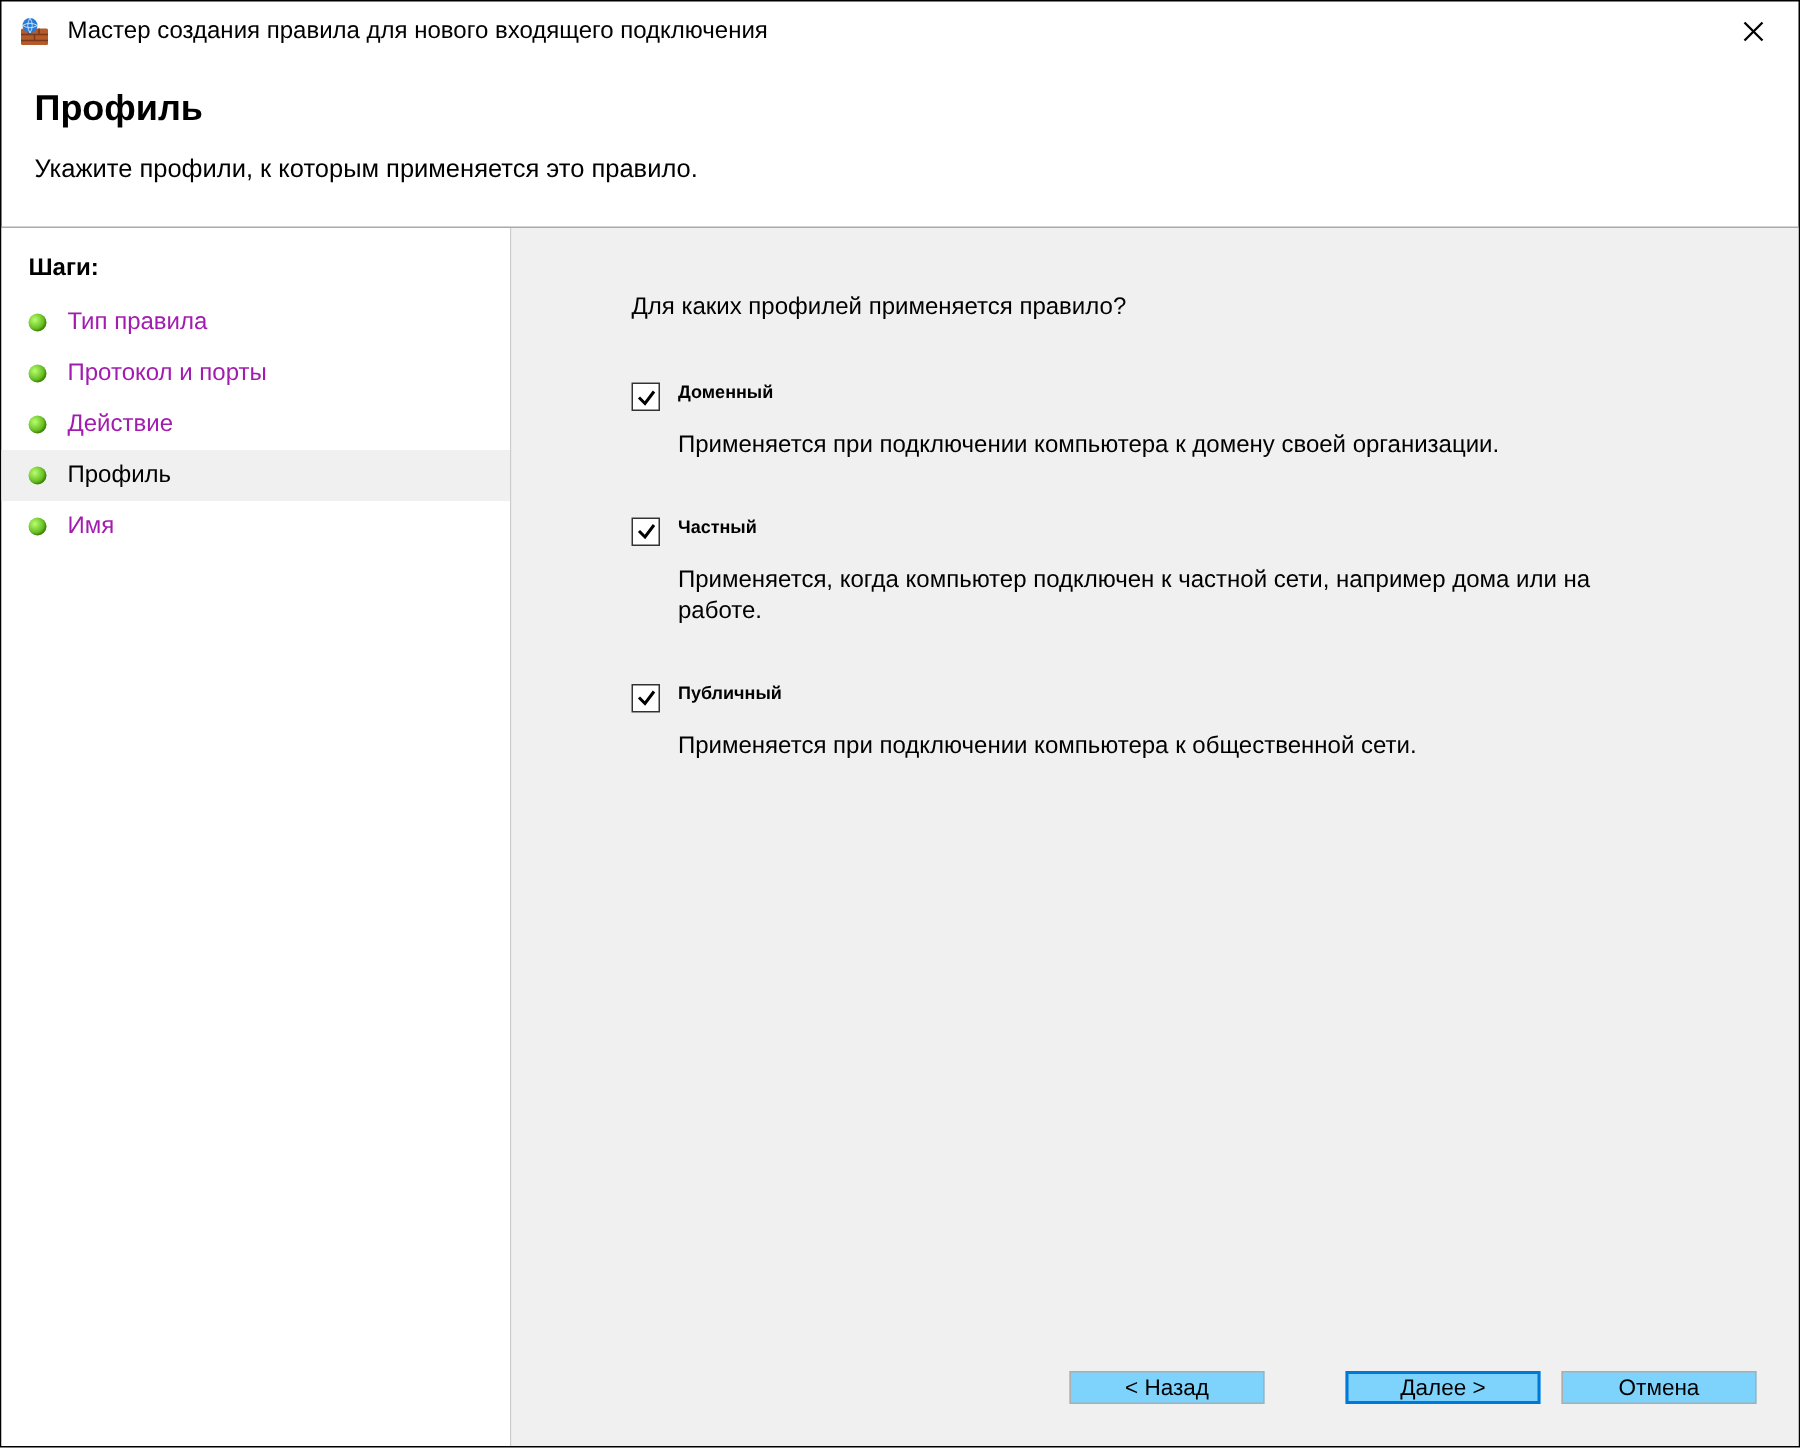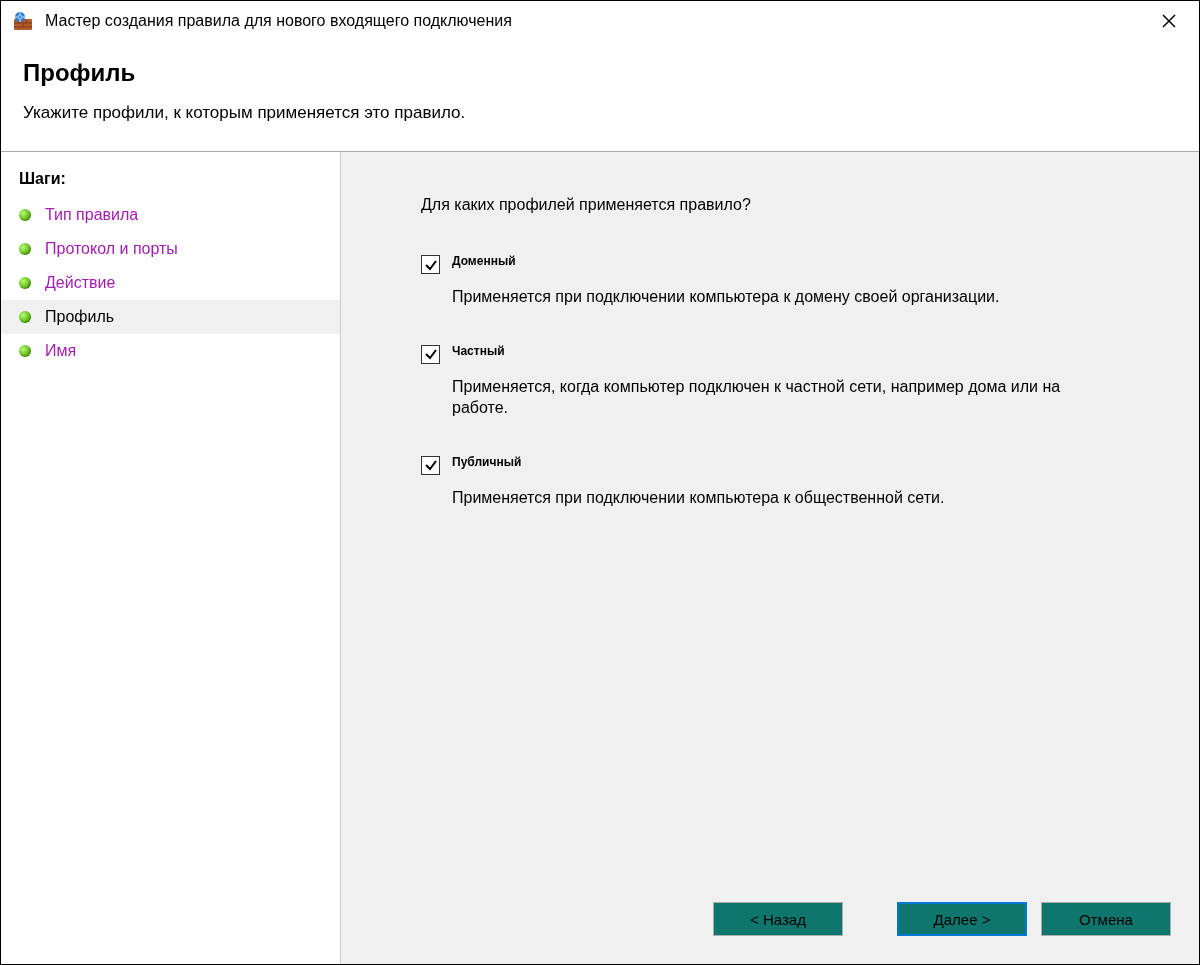--- a/index.html
+++ b/index.html
@@ -130,22 +130,22 @@
     line-height: 1.35;
   }
   .button-bar {
     display: flex;
     gap: 14px;
     justify-content: flex-end;
     padding: 0 28px 28px 0;
   }
   .btn {
     min-width: 130px;
-    height: 34px;
-    background: #0f766e;
+    height: 22px;
+    background: #7dd3fc;
     border: 1px solid #adadad;
     font-family: inherit;
     font-size: 15px;
     cursor: pointer;
     padding: 0 14px;
   }
   .btn.default {
     border: 2px solid #0078d7;
     margin-left: 40px;
   }

